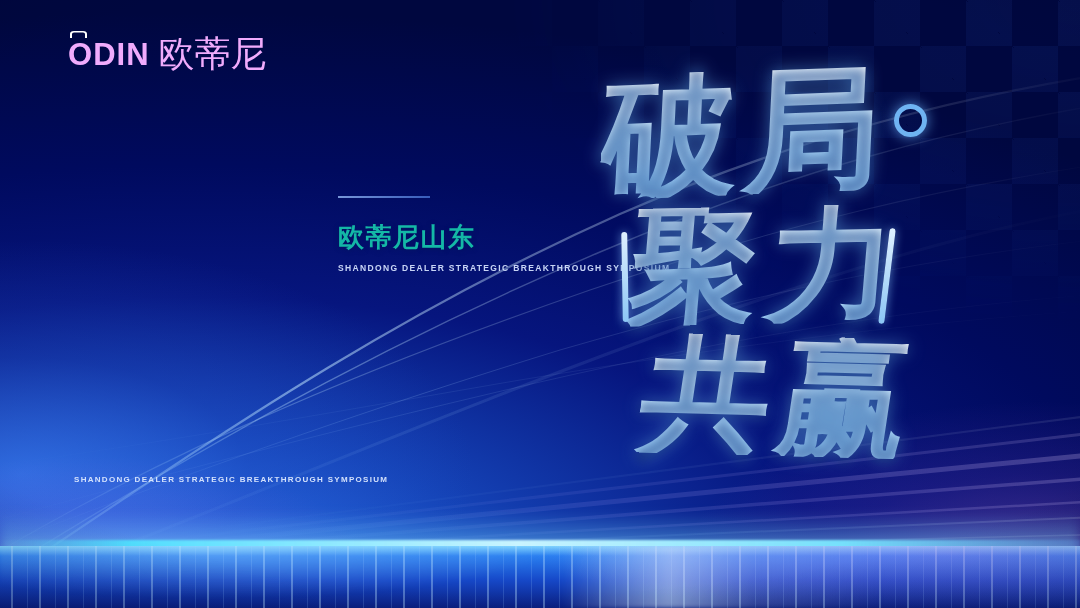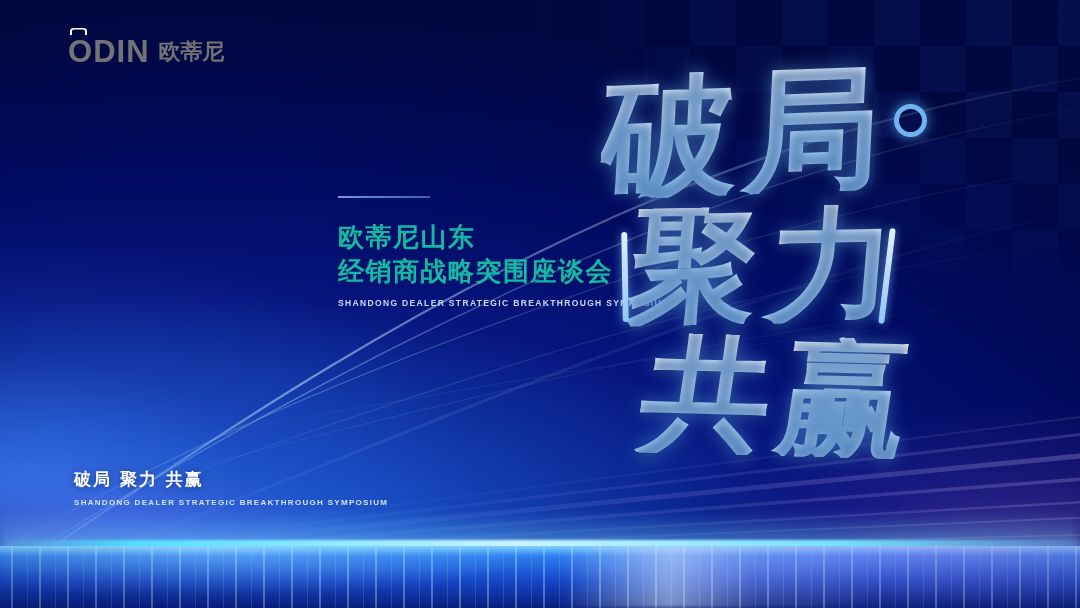--- a/index.html
+++ b/index.html
@@ -76,32 +76,32 @@
   #ground-purple{
     position:absolute;inset:0;
     background:radial-gradient(55% 140% at 88% 10%, rgba(195,130,235,.38), transparent 70%);
   }
   
   #bg-rays{opacity:.8;}
 
   
   #logo{
     position:absolute;left:68px;top:36px;display:flex;align-items:center;gap:9px;
-    color:#737373;
+    color:#f0abfc;
   }
   #logo .odin{
     font-size:31px;font-weight:700;letter-spacing:1px;line-height:1;
     position:relative;font-family:"Liberation Sans",sans-serif;
   }
   #logo .macron{
     position:absolute;left:2px;top:-9px;width:13px;height:7px;
     border:2.2px solid #fff;border-bottom:none;
     border-radius:4px 4px 0 0;transform:scaleY(.8);
   }
-  #logo .cn{font-size:22px;font-weight:700;letter-spacing:0px;line-height:1;
+  #logo .cn{font-size:36px;font-weight:400;letter-spacing:0px;line-height:1;
     font-family:"DejaVu Sans","Liberation Sans",sans-serif;}
 
   
   #title-block{position:absolute;left:338px;top:196px;}
   #title-rule{width:92px;height:2px;background:linear-gradient(90deg,#9fc4ff,#4a78d8);opacity:.75;margin-bottom:22px;}
   .title-cn{
     color:#14b8a6;font-size:26px;font-weight:700;line-height:1.32;letter-spacing:1.5px;
     font-family:"DejaVu Sans","Liberation Sans",sans-serif;
     text-shadow:0 1px 5px rgba(0,20,80,.5);
   }
@@ -220,31 +220,29 @@
   <div id="logo">
     <span class="odin">
       <span class="macron"></span>O<span>DIN</span>
     </span>
     <span class="cn">欧蒂尼</span>
   </div>
 
   <div id="title-block">
     <div id="title-rule"></div>
     <div class="title-cn">欧蒂尼山东</div>
-    <div class="title-cn">经销商战略突围座谈会</div>
     <div id="title-en">SHANDONG DEALER STRATEGIC BREAKTHROUGH SYMPOSIUM</div>
   </div>
 
   <div id="headline">
     <div class="cal" id="cal-row1">破局</div>
     <div class="cal" id="cal-row2">聚力</div>
     <div class="cal" id="cal-row3">共赢</div>
   </div>
   <div id="cal-circle"></div>
   <div class="cal-bar" id="cal-bar-left"></div>
   <div class="cal-bar" id="cal-bar-right"></div>
 
   <div id="bottom-left">
-    <div id="bl-cn">破局 聚力 共赢</div>
     <div id="bl-en">SHANDONG DEALER STRATEGIC BREAKTHROUGH SYMPOSIUM</div>
   </div>
 
 </div>
 
 </body></html>

